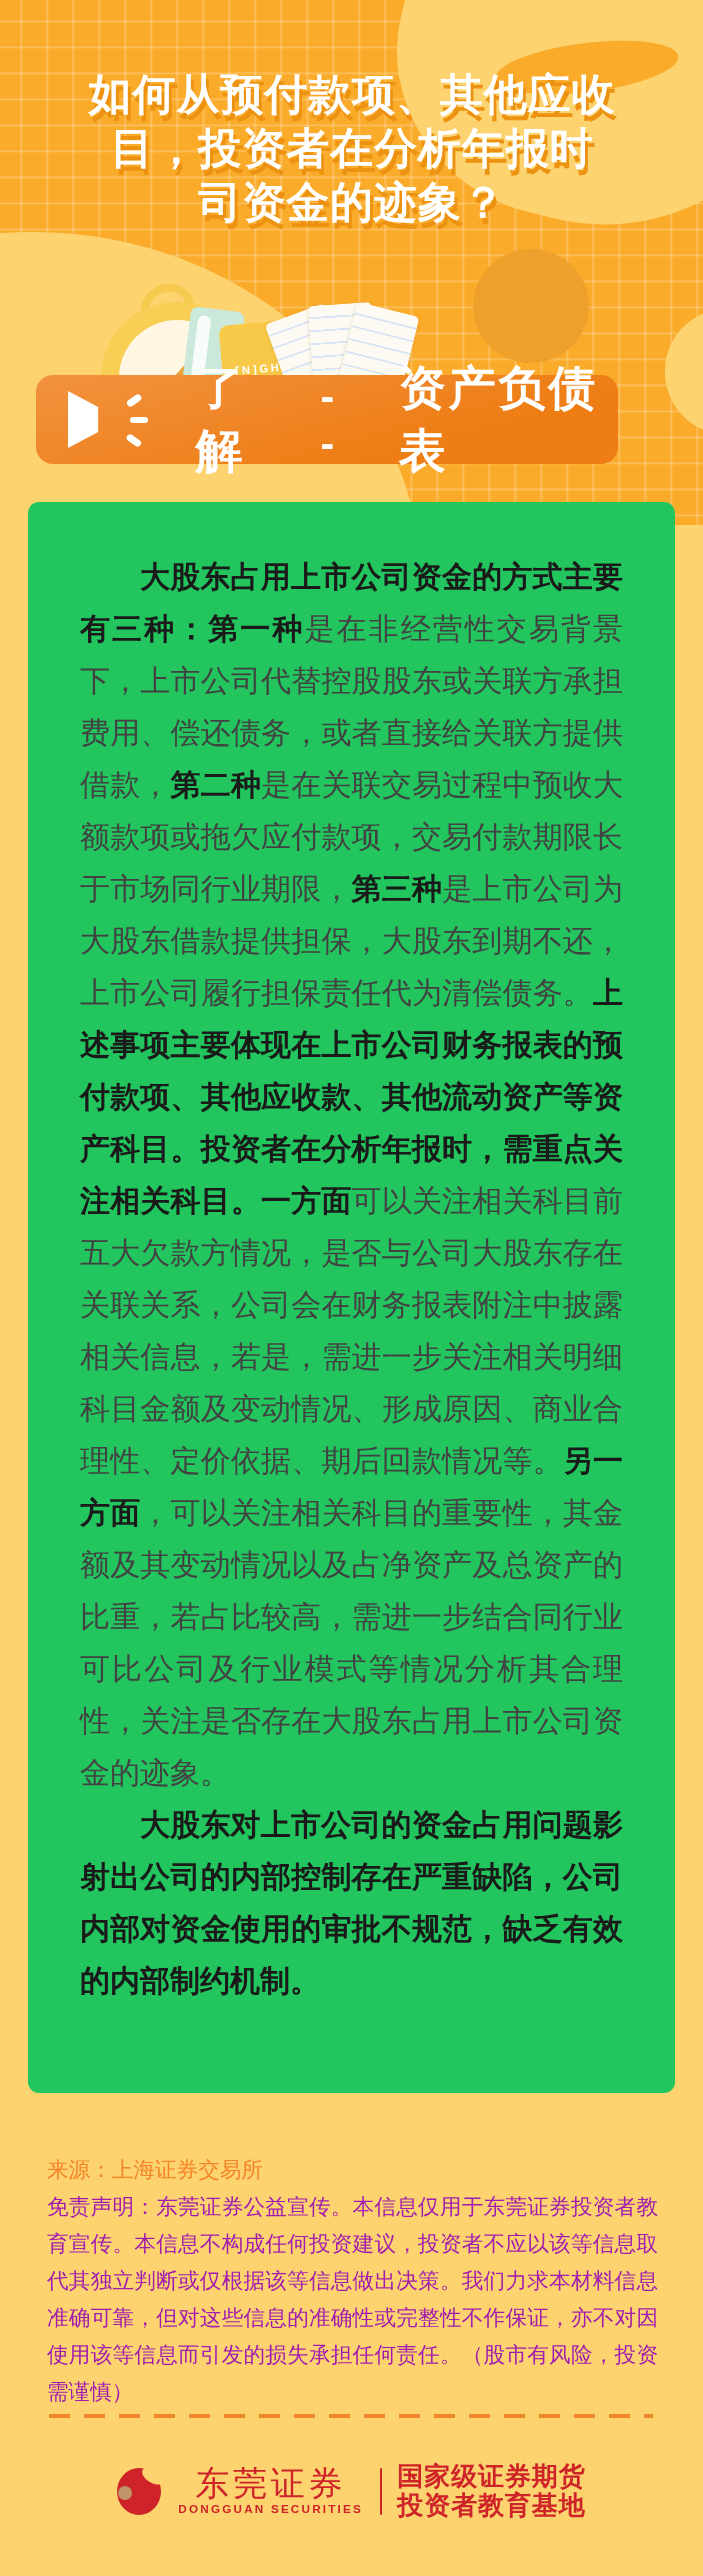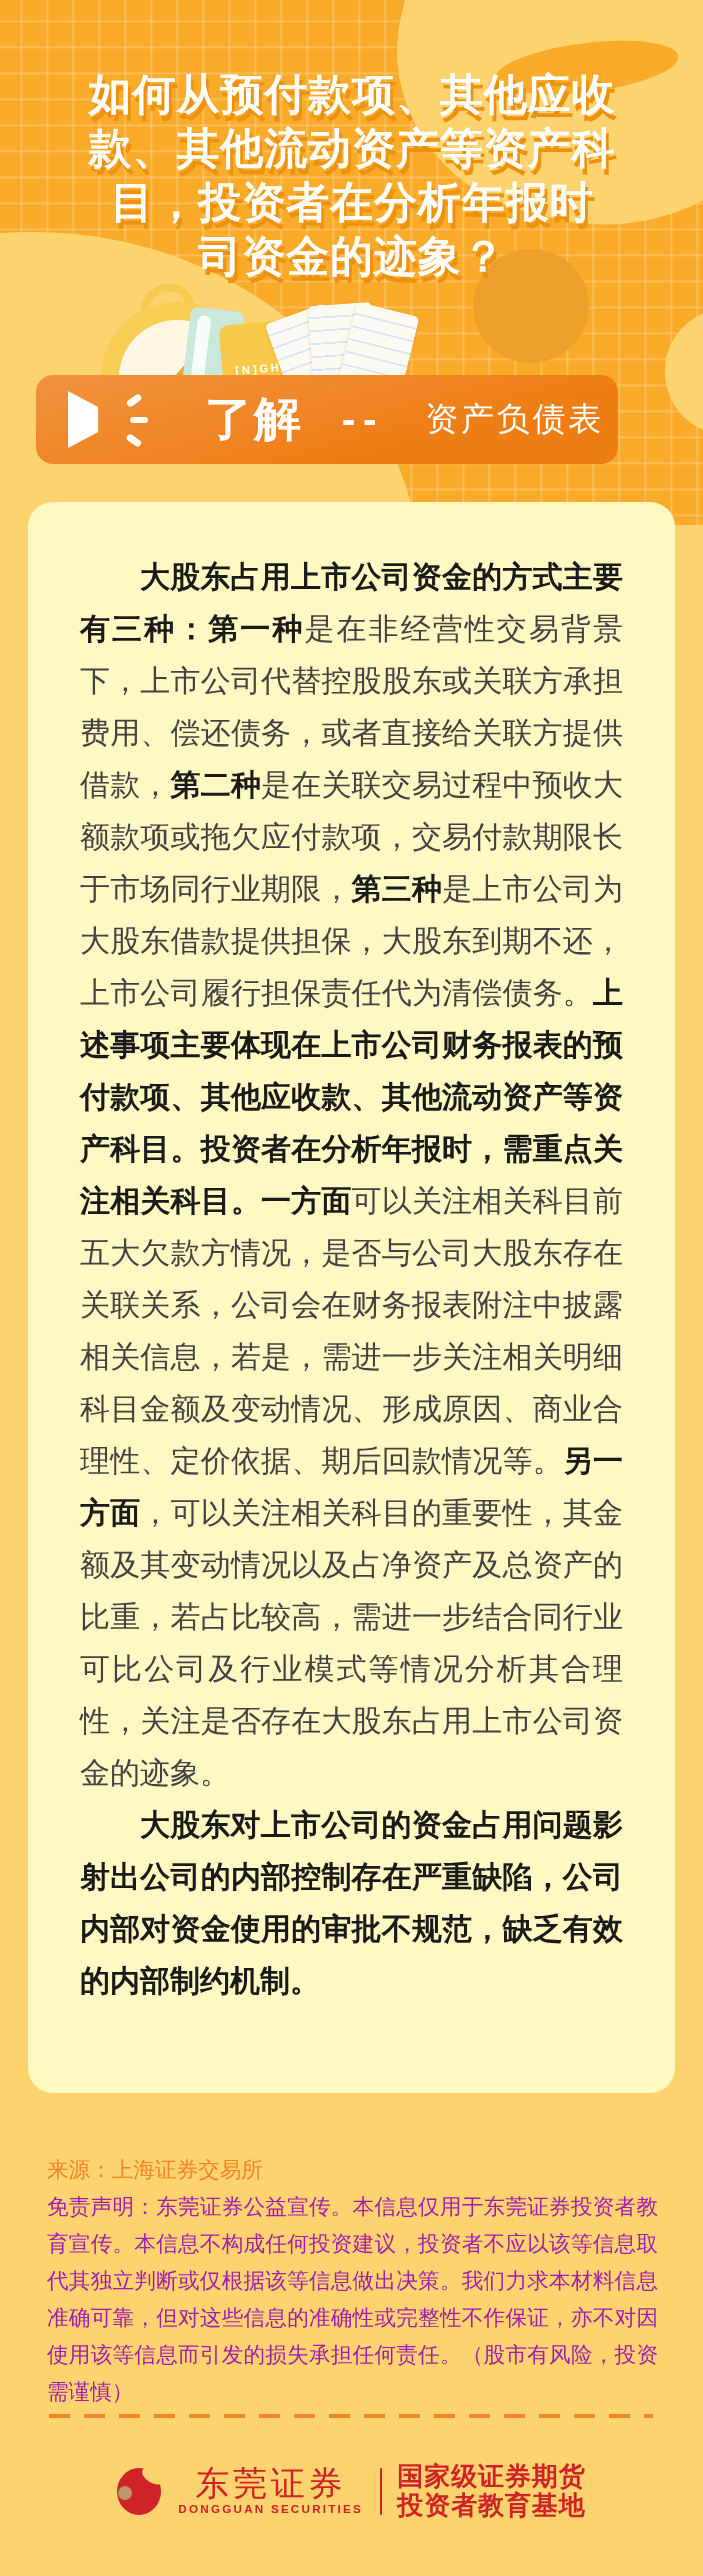--- a/index.html
+++ b/index.html
@@ -59,25 +59,25 @@
   }
   .speaker{position:relative;width:79px;height:62px;margin-left:32px;}
   .horn{position:absolute;left:0;top:0;width:52px;height:62px;background:#FFFFFF;
         clip-path:polygon(0 4%,58% 30%,58% 70%,0 96%);border-radius:3.7px;}
   .sw{position:absolute;background:#FFFFFF;border-radius:3.7px;height:6.6px;}
   .sw1{left:58px;top:8.4px;width:16px;transform:rotate(-35deg);}
   .sw2{left:62px;top:28px;width:18px;}
   .sw3{left:58px;top:48px;width:16px;transform:rotate(35deg);}
   .badge-label{color:#FFFFFF;font-weight:bold;font-size:47px;letter-spacing:1.9px;margin-left:58px;}
   .badge-sep{color:#FFFFFF;font-weight:bold;font-size:41px;letter-spacing:7.5px;margin-left:39px;}
-  .badge-topic{color:#FFFFFF;font-weight:normal;font-size:33px;letter-spacing:2.8px;margin-left:41px;}
+  .badge-topic{color:#FFFFFF;font-weight:bold;font-size:47px;letter-spacing:2.8px;margin-left:41px;}
   
   .card{
     position:absolute;left:28px;top:502px;width:647px;height:1591px;
-    background:#fef9c3;border-radius:25px;z-index:2;
+    background:#22c55e;border-radius:11px;z-index:2;
   }
   .article{position:absolute;left:52px;right:52px;top:49px;}
   .article p{
     margin:0;font-size:30px;line-height:52px;color:#424242;
     text-align:justify;text-indent:2em;
   }
   .article .b{font-weight:bold;color:#1A1A1A;}
   
   .footnotes{position:absolute;left:47px;top:2122px;width:611px;z-index:2;margin-top:29px;}
   .footnotes .src{font-size:21.6px;line-height:37px;color:#F58428;margin:0;}
@@ -129,21 +129,20 @@
         <div class="pg pg2"></div>
         <div class="pg pg3"></div>
       </div>
       <div class="coin">
         
       </div>
     </div>
 
     <div class="page-title">
       <div>如何从预付款项、其他应收</div>
-      <div>款、其他流动资产等资产科</div>
       <div>目，投资者在分析年报时</div>
       <div>司资金的迹象？</div>
     </div>
   </div>
 
   <div class="badge">
     <div class="speaker">
       <div class="horn"></div>
       <div class="sw sw1"></div>
       <div class="sw sw2"></div>

